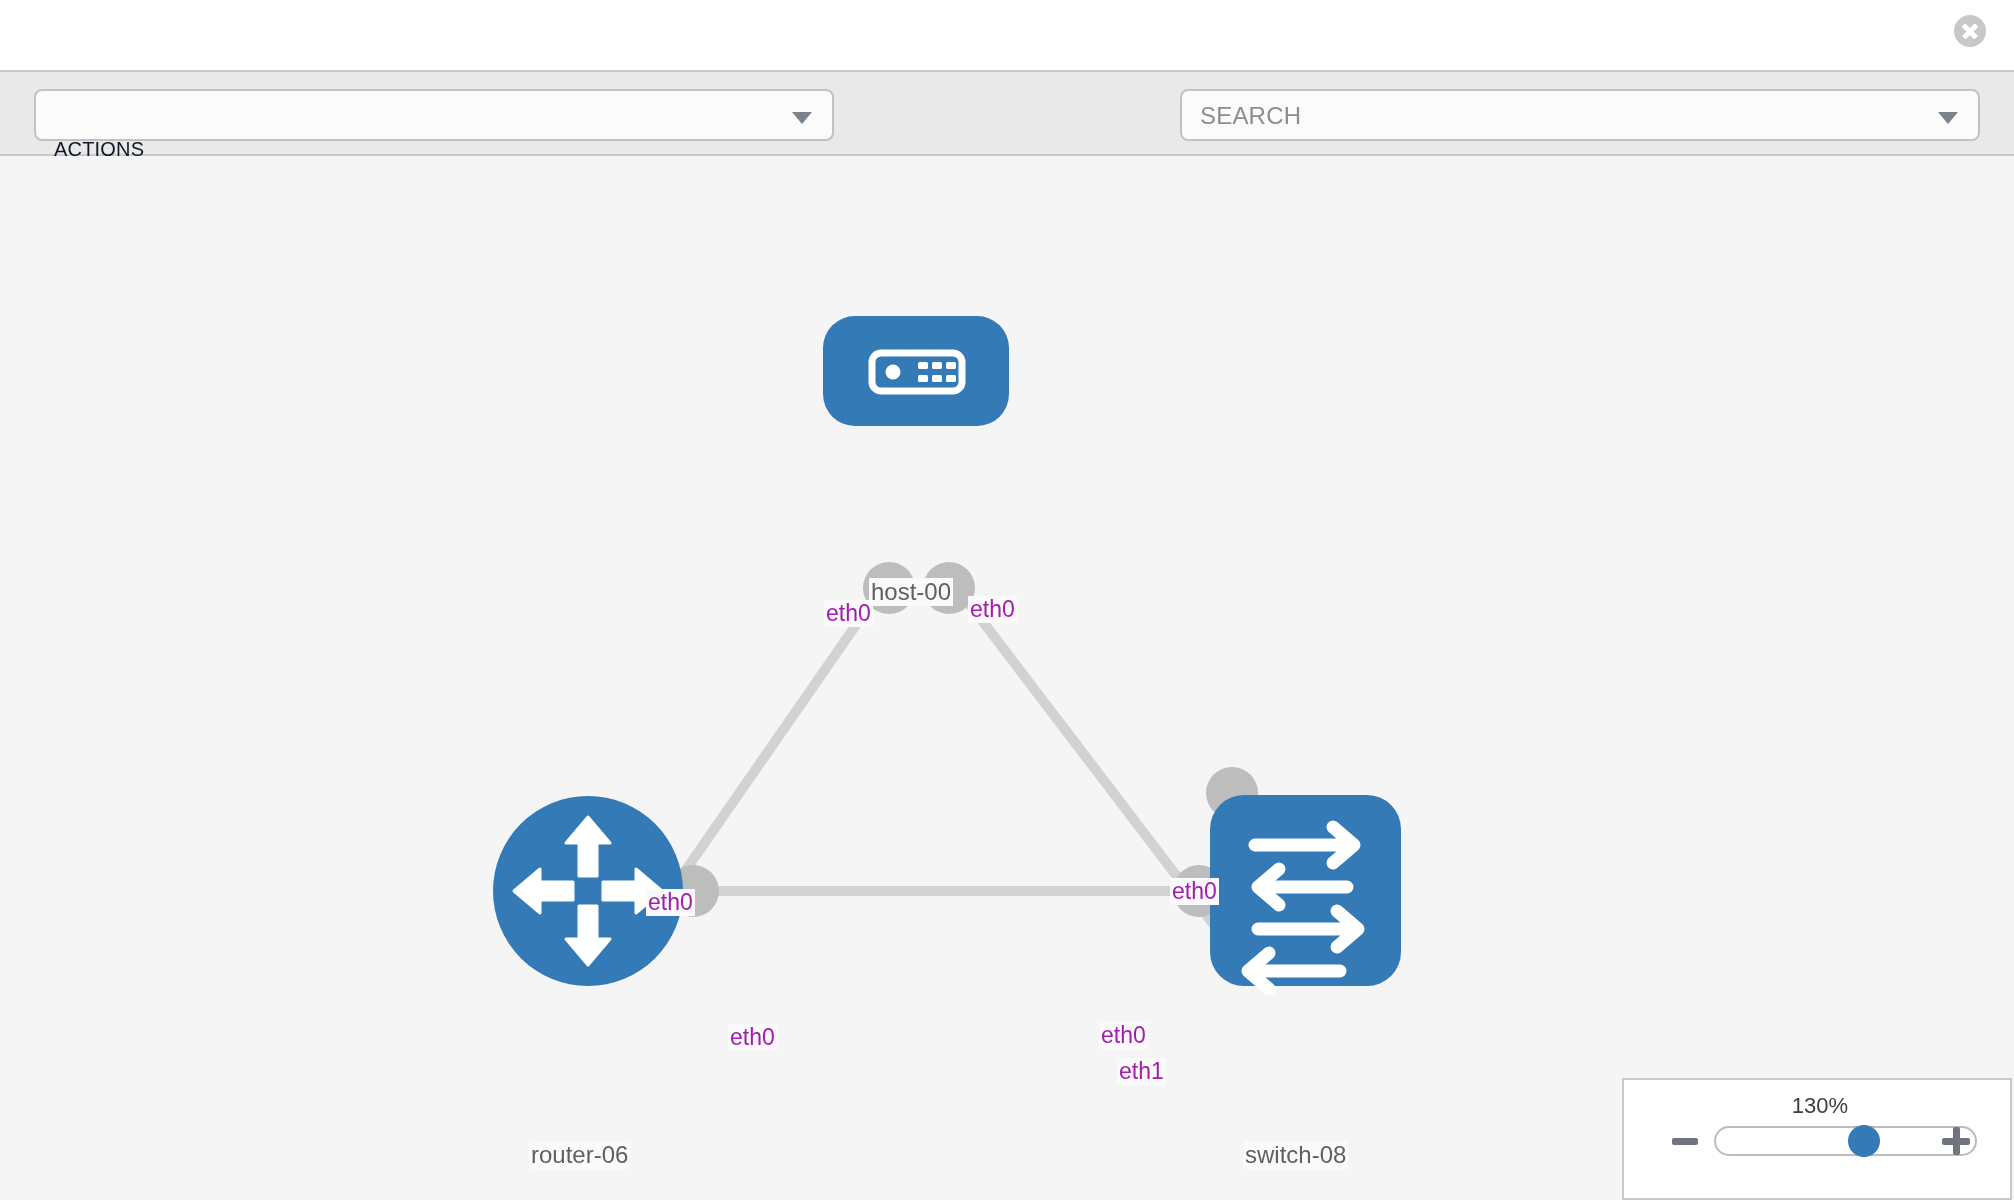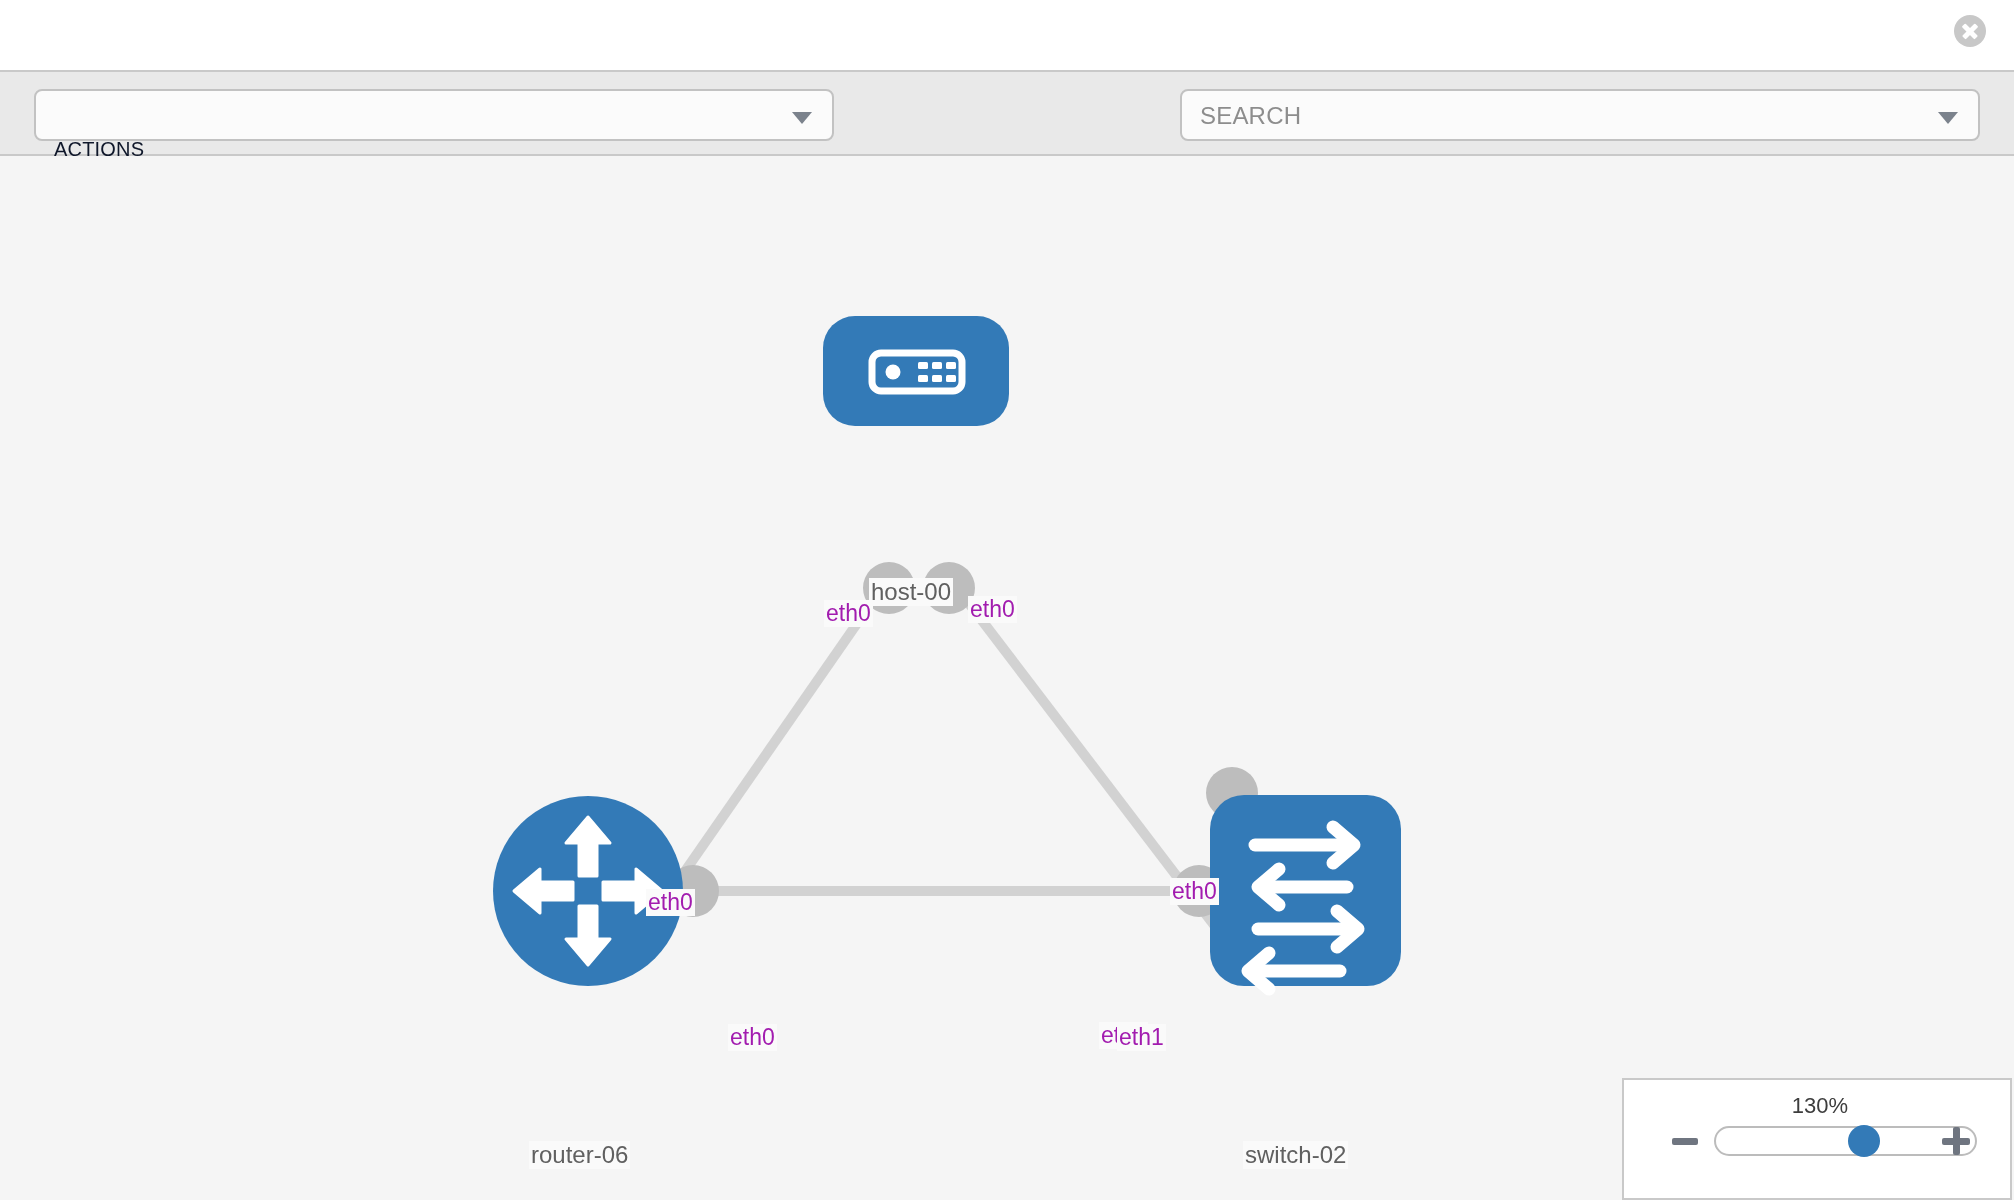--- a/index.html
+++ b/index.html
@@ -335,28 +335,28 @@
           <polyline points="1337,755 1358,773 1337,791"></polyline>
 
           <line x1="1250" y1="815" x2="1340" y2="815"></line>
           <polyline points="1269,797 1248,815 1269,833"></polyline>
         </g>
       </g>
     </svg>
 
     <div class="node-label" style="left:869px; top:422px;">host-00</div>
     <div class="node-label" style="left:529px; top:985px;">router-06</div>
-    <div class="node-label" style="left:1243px; top:985px;">switch-02</div>
+    <div class="node-label" style="left:1243px; top:985px;">switch-08</div>
 
     <div class="edge-label" style="left:824px; top:444px;">eth0</div>
     <div class="edge-label" style="left:968px; top:440px;">eth0</div>
     <div class="edge-label" style="left:646px; top:733px;">eth0</div>
     <div class="edge-label" style="left:1170px; top:722px;">eth0</div>
     <div class="edge-label" style="left:1099px; top:866px;">eth0</div>
-    <div class="edge-label" style="left:1117px; top:868px;">eth1</div>
+    <div class="edge-label" style="left:1117px; top:902px;">eth1</div>
     <div class="edge-label" style="left:728px; top:868px;">eth0</div>
 
   </div>
 
   <div class="zoom-panel">
     <div class="zoom-pct">130%</div>
     <div class="zoom-minus"></div>
     <div class="zoom-track"></div>
     <div class="zoom-thumb" id="zoom-thumb" style="left: 223.98px;"></div>
     <div class="zoom-plus"></div>

